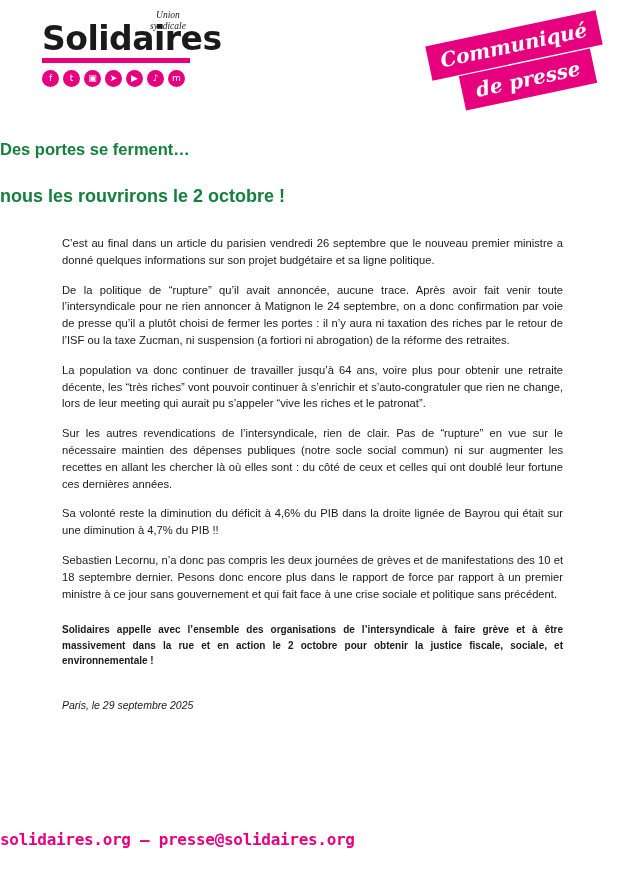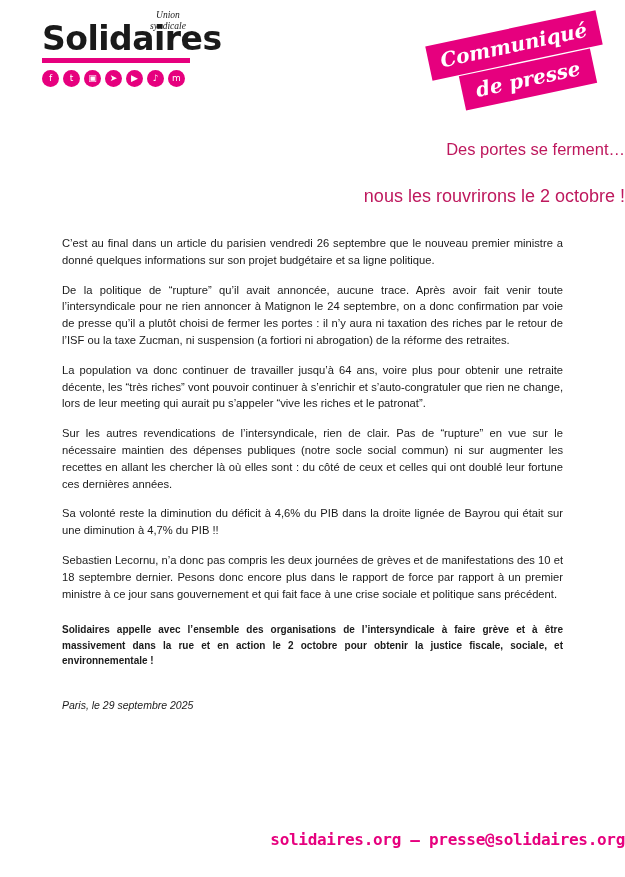--- a/index.html
+++ b/index.html
@@ -101,24 +101,24 @@
   .stamp-band-2 {
     left: 44px;
     top: 44px;
     transform: rotate(-12deg);
     font-size: 20px;
     padding: 5px 14px 6px 14px;
   }
 
   
   .title-block {
-    text-align: right;
+    text-align: left;
     margin-top: 22px;
-    color: #be185d;
-    font-weight: normal;
+    color: #15803d;
+    font-weight: bold;
     font-size: 16.5px;
   }
   .title-line-2 {
     margin-top: 27px;
     font-size: 18px;
   }
 
   
   .content {
     margin: 28px 62px 0 62px;
@@ -141,27 +141,26 @@
     font-style: italic;
     font-size: 10.5px;
   }
 
   
   .footer {
     position: absolute;
     left: 0;
     right: 0;
     bottom: 28px;
-    text-align: right;
+    text-align: left;
     color: #e6007e;
     font-family: "DejaVu Sans Mono", monospace;
     font-weight: bold;
     font-size: 16px;
     letter-spacing: -0.3px;
-    padding-left: 16px;
   }
 </style>
 </head>
 <body>
 
 <div class="page">
 
   <div class="header">
 
     <div class="logo-block">

